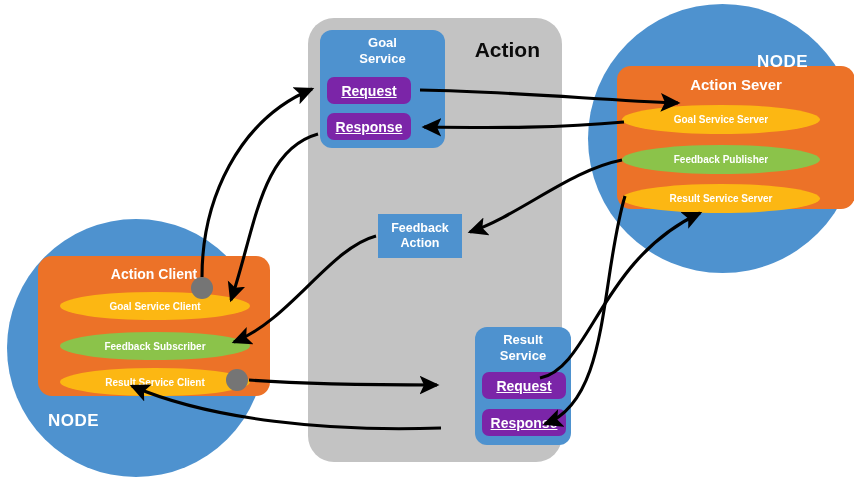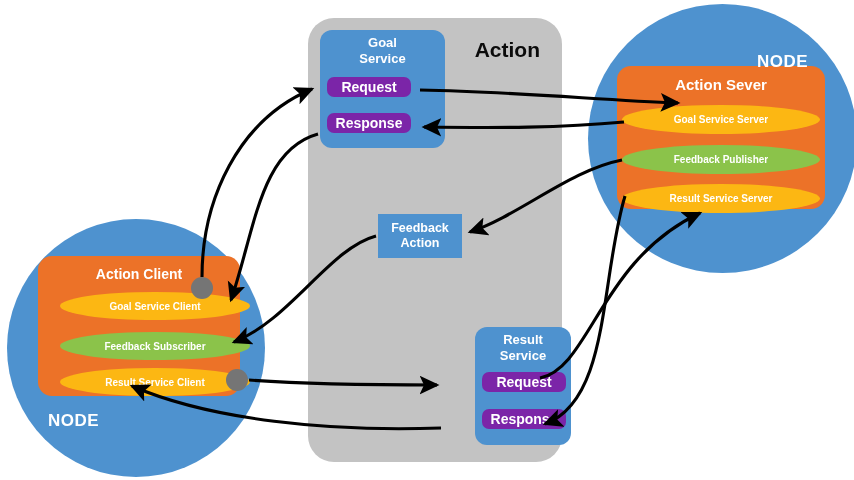--- a/index.html
+++ b/index.html
@@ -63,20 +63,21 @@
   }
   .node-label.left  { left: 48px;  top: 411px; }
   .node-label.right { left: 757px; top: 52px; }
 
   
   .orange-box {
     position: absolute;
     background: #ec7228;
     border-radius: 14px;
     z-index: 14;
+    padding-left: 30px;
   }
   .orange-box.left  { left: 38px;  top: 256px; width: 202px; height: 140px; }
   .orange-box.right { left: 617px; top: 66px;  width: 208px; height: 143px; }
 
   .orange-title {
     position: absolute;
     width: 100%;
     text-align: center;
     font-size: 14px;
     font-weight: bold;
@@ -139,21 +140,21 @@
     background: #7b25a8;
     border-radius: 7px;
     display: flex;
     align-items: center;
     justify-content: center;
     font-size: 14px;
     font-weight: bold;
     color: #ffffff;
     z-index: 20;
   }
-  .service-box .purple-box { left: 7px; width: 84px; height: 20px; }
+  .service-box .purple-box { left: 7px; width: 84px; height: 27px; text-decoration: underline; }
   .service-box.goal   .purple-box.req { top: 47px; }
   .service-box.goal   .purple-box.res { top: 83px; }
   .service-box.result .purple-box.req { top: 45px; }
   .service-box.result .purple-box.res { top: 82px; }
 
   
   .topic-box {
     position: absolute;
     left: 378px; top: 214px;
     width: 84px; height: 44px;

